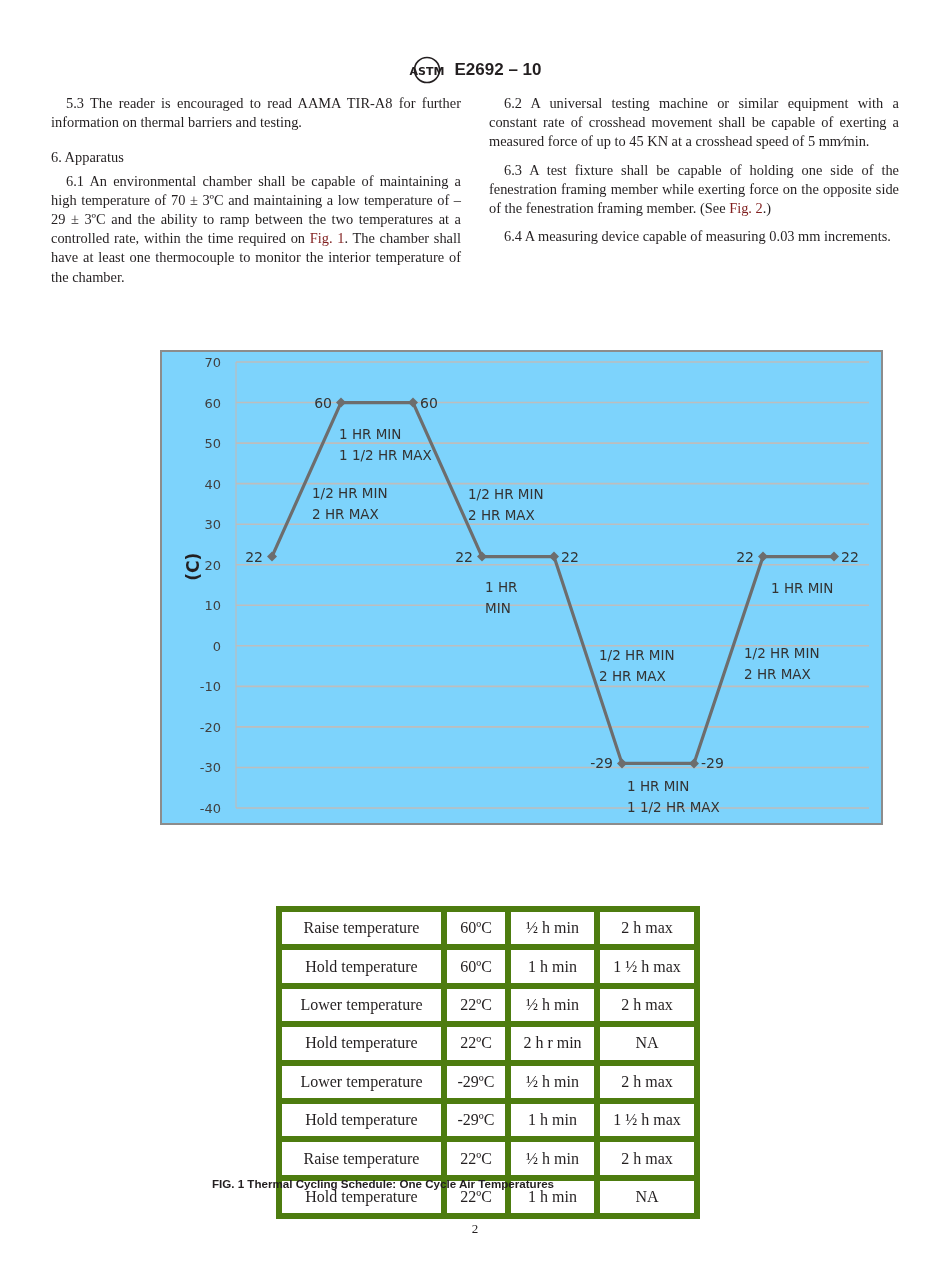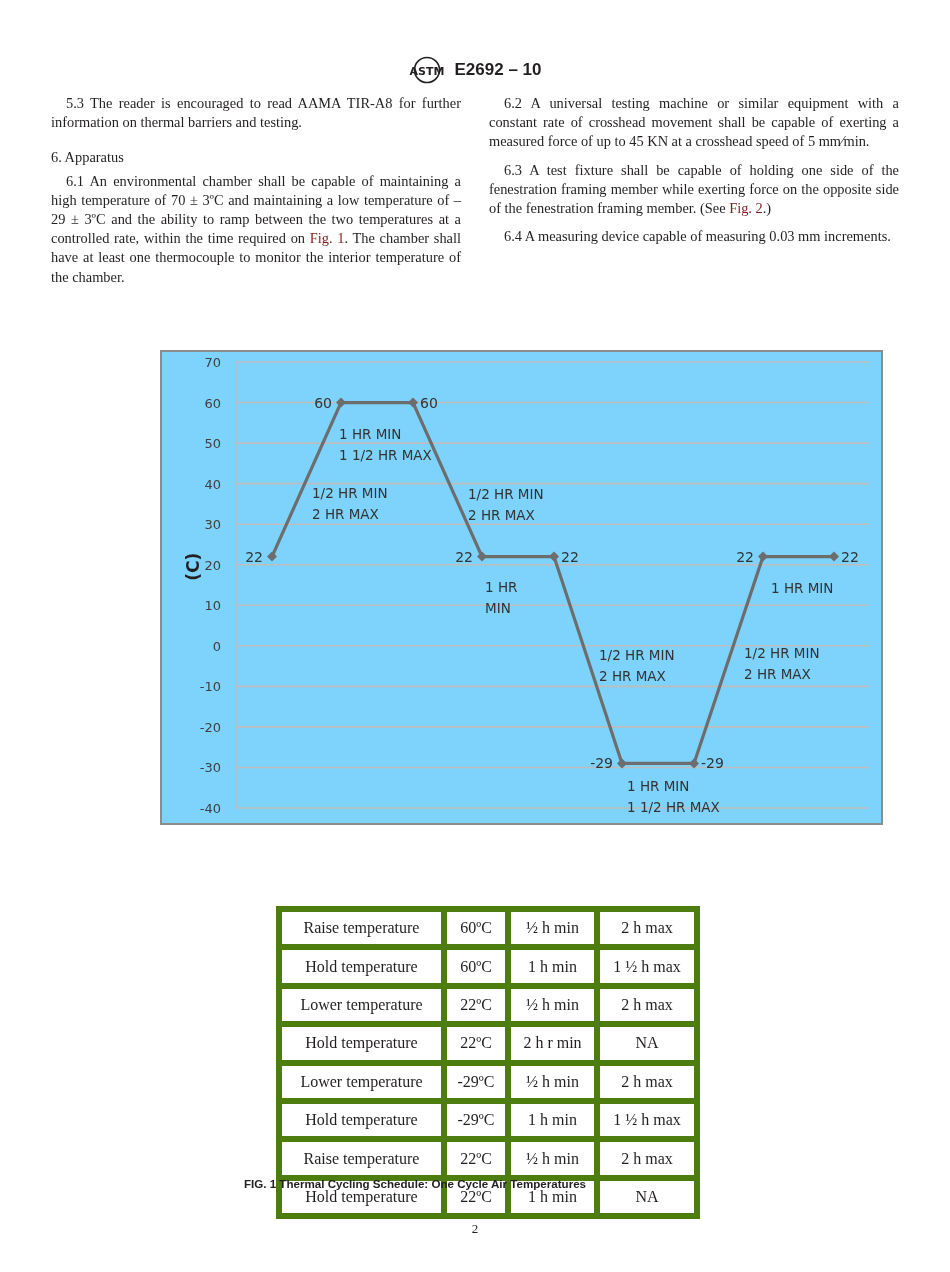--- a/index.html
+++ b/index.html
@@ -15,21 +15,21 @@
   .col h3 { margin:16px 0 4px 0; font-size:14.4px; font-weight:normal; }
   .link { color:#7f1d1d; }
   .chart { position:absolute; left:113px; top:350px; width:723px; height:475px; border:2px solid #8c8c8c; box-sizing:border-box; background:#7dd3fc;margin-left:47px; }
   svg text { font-family:"DejaVu Sans","Liberation Sans",sans-serif; }
   table.sched { position:absolute; left:276px; top:906px; border-collapse:collapse; font-size:16px; }
   table.sched td { border:6px solid #4d7c0f; height:32.4px; padding:0 6px; text-align:center; white-space:nowrap; }
   table.sched td.c0 { width:147px; }
   table.sched td.c1 { width:46px; }
   table.sched td.c2 { width:71px; }
   table.sched td.c3 { width:82px; }
-  .caption { position:absolute; top:1177px; left:0; width:766px; text-align:center; font-family:"Liberation Sans","DejaVu Sans",sans-serif; font-weight:bold; font-size:11.6px;padding-left:32px; }
+  .caption { position:absolute; top:1177px; left:0; width:766px; text-align:center; font-family:"Liberation Sans","DejaVu Sans",sans-serif; font-weight:bold; font-size:11.6px; }
   .pagenum { position:absolute; top:1221px; left:0; width:950px; text-align:center; font-size:13px; }
 </style>
 </head>
 <body>
 
 <div class="header">
   <svg class="logo" viewBox="0 0 36 28">
     <circle cx="18" cy="14" r="12.5" fill="none" stroke="#231f20" stroke-width="1.6"></circle>
     <text x="18" y="18.5" text-anchor="middle" font-size="11" font-weight="bold" fill="#231f20" font-family="Liberation Serif, serif">ASTM</text>
   </svg>

